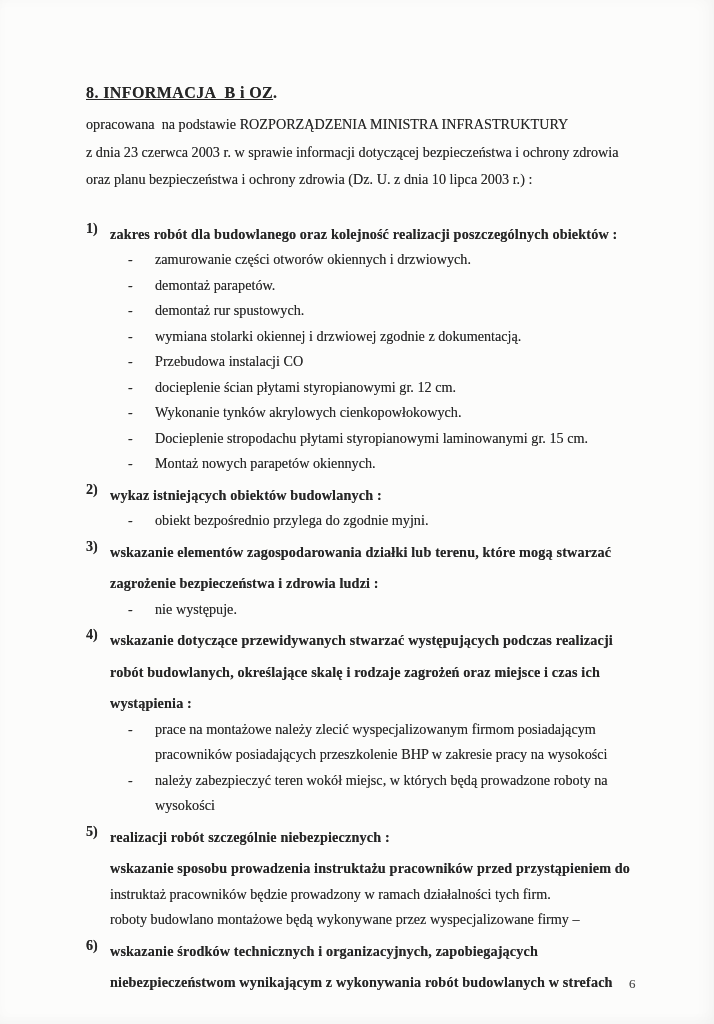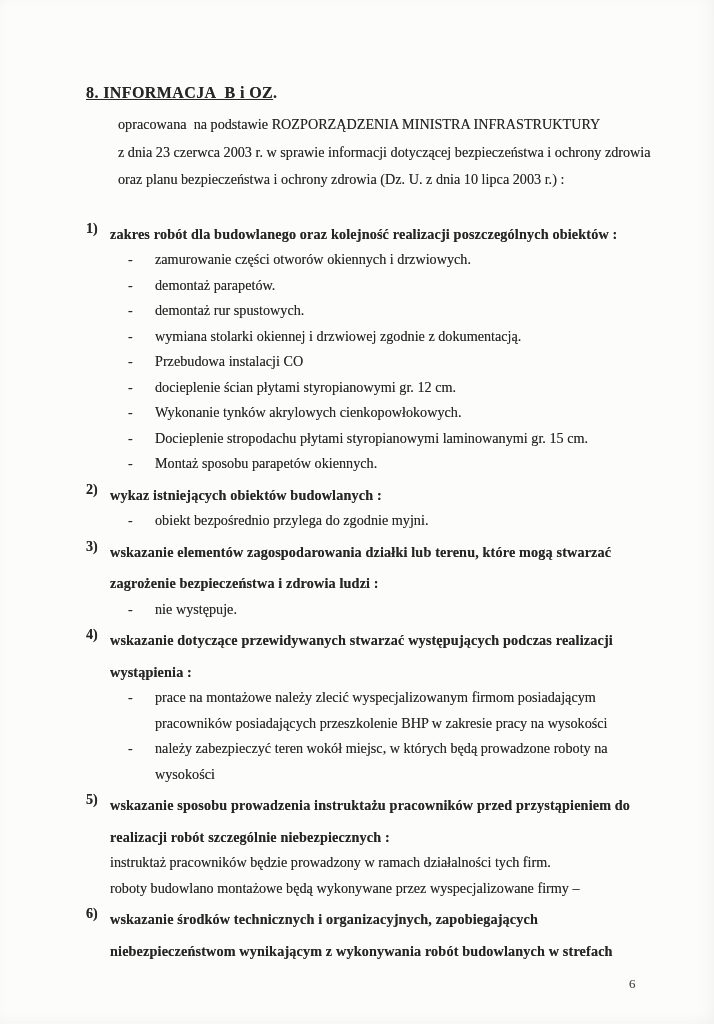--- a/index.html
+++ b/index.html
@@ -32,21 +32,20 @@
     margin: 0;
   }
   .title .u { text-decoration: underline; }
   .intro {
     margin-top: 9px;
     font-size: 14.2px;
   }
   .intro-line {
     line-height: 27.5px;
     white-space: pre;
-    margin-left: 32px;
   }
   .sections {
     margin-top: 22px;
   }
   .section-row {
     display: flex;
     align-items: flex-start;
   }
   .sec-num {
     flex: none;
@@ -157,21 +156,21 @@
             </div>
             <div class="bullet">
               <span class="dash">-</span>
               <div class="bullet-text">
                 <div class="bullet-line">Docieplenie stropodachu płytami styropianowymi laminowanymi gr. 15 cm.</div>
               </div>
             </div>
             <div class="bullet">
               <span class="dash">-</span>
               <div class="bullet-text">
-                <div class="bullet-line">Montaż sposobu parapetów okiennych.</div>
+                <div class="bullet-line">Montaż nowych parapetów okiennych.</div>
               </div>
             </div>
           </div>
         </div>
         <div class="section-row">
           <span class="sec-num">2)</span>
           <div class="sec-body">
             <div class="sec-heading">wykaz istniejących obiektów budowlanych :</div>
             <div class="bullet">
               <span class="dash">-</span>
@@ -191,42 +190,43 @@
               <div class="bullet-text">
                 <div class="bullet-line">nie występuje.</div>
               </div>
             </div>
           </div>
         </div>
         <div class="section-row">
           <span class="sec-num">4)</span>
           <div class="sec-body">
             <div class="sec-heading">wskazanie dotyczące przewidywanych stwarzać występujących podczas realizacji</div>
+            <div class="sec-heading">robót budowlanych, określające skalę i rodzaje zagrożeń oraz miejsce i czas ich</div>
             <div class="sec-heading">wystąpienia :</div>
             <div class="bullet">
               <span class="dash">-</span>
               <div class="bullet-text">
                 <div class="bullet-line">prace na montażowe należy zlecić wyspecjalizowanym firmom posiadającym</div>
                 <div class="bullet-line">pracowników posiadających przeszkolenie BHP w zakresie pracy na wysokości</div>
               </div>
             </div>
             <div class="bullet">
               <span class="dash">-</span>
               <div class="bullet-text">
                 <div class="bullet-line">należy zabezpieczyć teren wokół miejsc, w których będą prowadzone roboty na</div>
                 <div class="bullet-line">wysokości</div>
               </div>
             </div>
           </div>
         </div>
         <div class="section-row">
           <span class="sec-num">5)</span>
           <div class="sec-body">
+            <div class="sec-heading">realizacji robót szczególnie niebezpiecznych :</div>
             <div class="sec-heading">wskazanie sposobu prowadzenia instruktażu pracowników przed przystąpieniem do</div>
-            <div class="sec-heading">realizacji robót szczególnie niebezpiecznych :</div>
             <div class="sec-para">instruktaż pracowników będzie prowadzony w ramach działalności tych firm.</div>
             <div class="sec-para">roboty budowlano montażowe będą wykonywane przez wyspecjalizowane firmy –</div>
           </div>
         </div>
         <div class="section-row">
           <span class="sec-num">6)</span>
           <div class="sec-body">
             <div class="sec-heading">wskazanie środków technicznych i organizacyjnych, zapobiegających</div>
             <div class="sec-heading">niebezpieczeństwom wynikającym z wykonywania robót budowlanych w strefach</div>
           </div>

